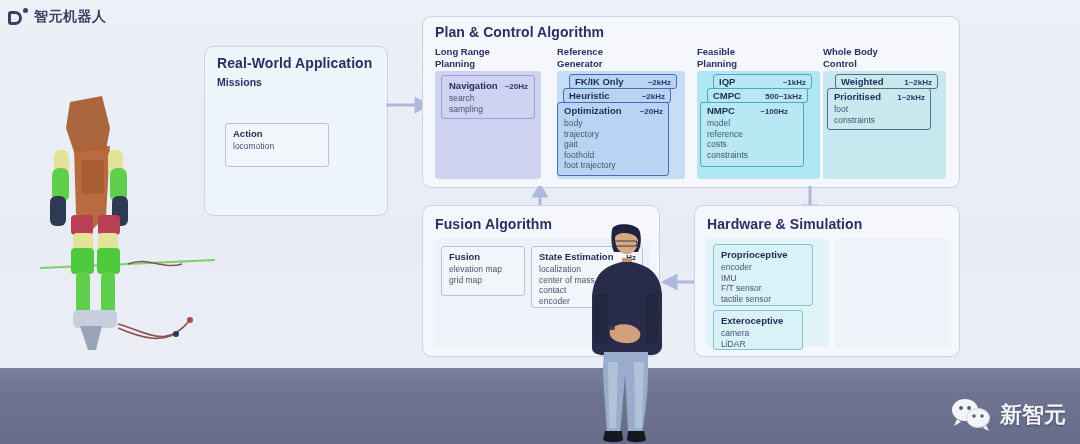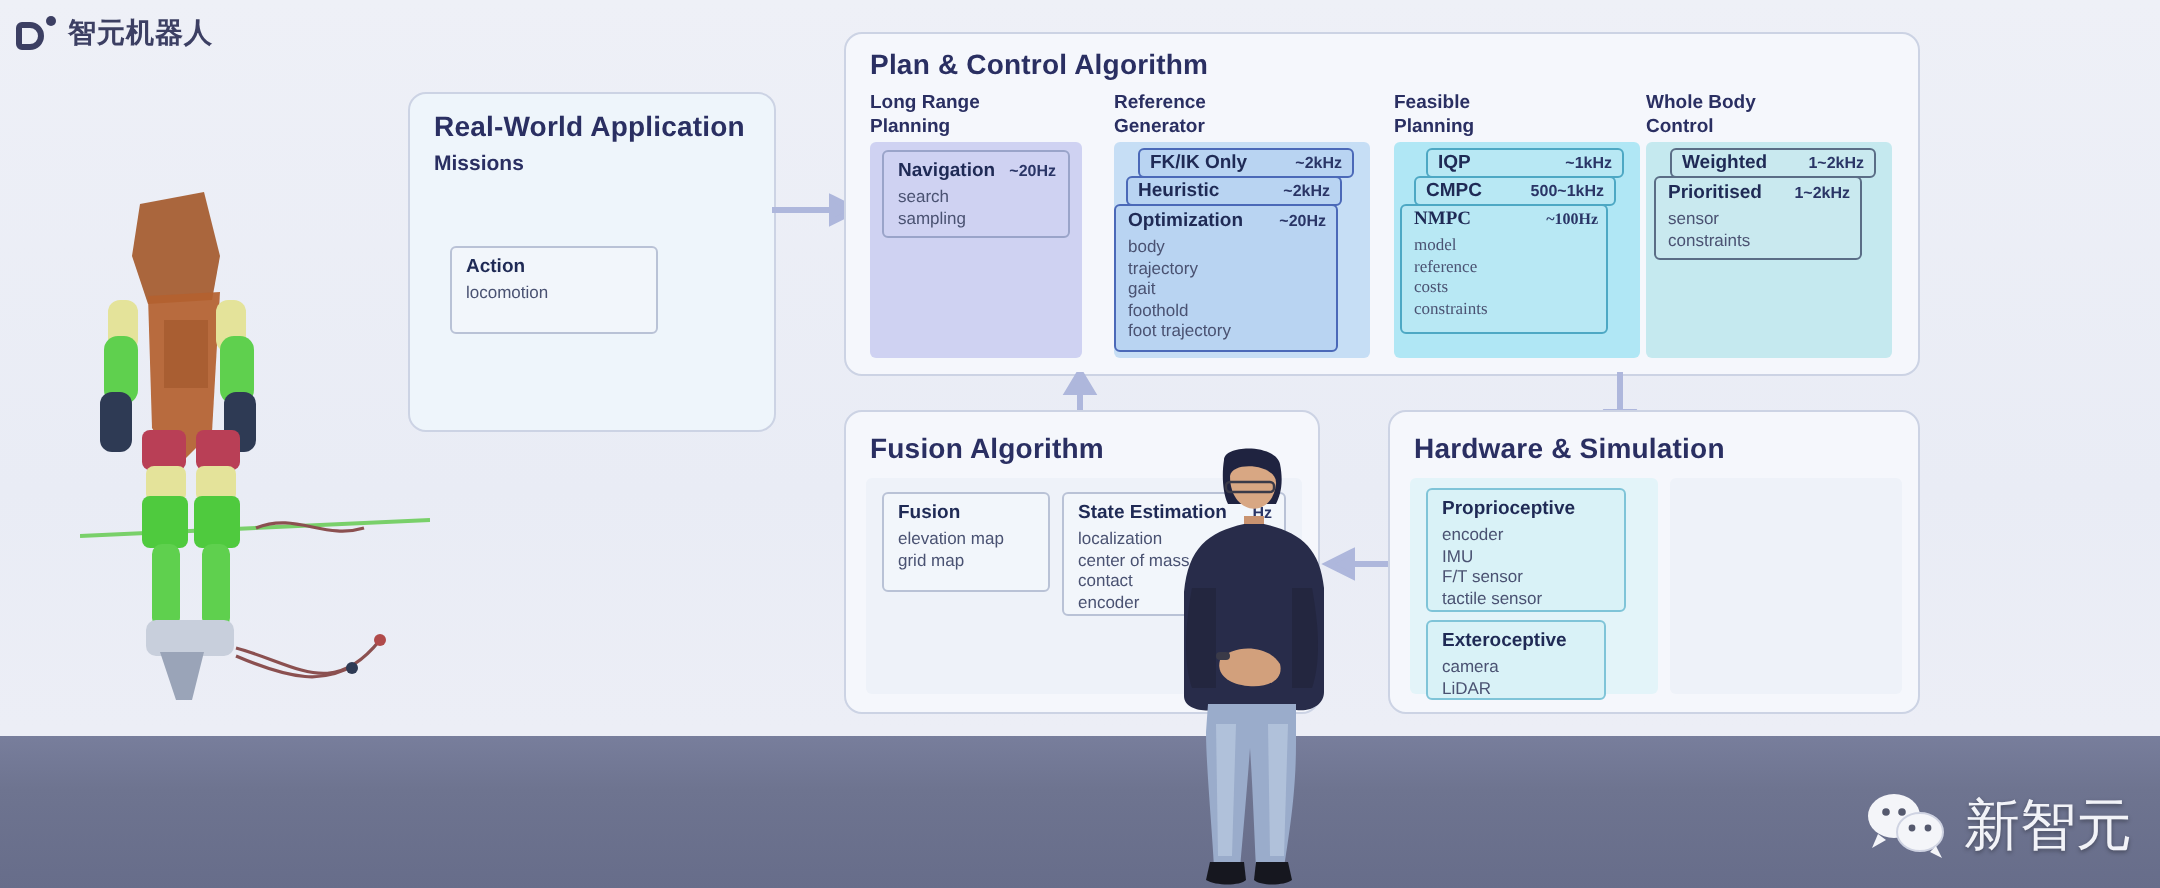--- a/index.html
+++ b/index.html
@@ -77,21 +77,21 @@
   
   .arrow { position: absolute; }
   
   #presenter { position: absolute; left: 578px; top: 222px; width: 96px; height: 222px; }
   
   #wm {
     position: absolute; right: 14px; bottom: 12px;
     display: flex; align-items: center; gap: 8px;
   }
   #wm .wmtext {
-    font-size: 28px; color: #f2f3f8; font-weight: 400;
+    font-size: 22px; color: #f2f3f8; font-weight: 700;
     text-shadow: 0 1px 2px rgba(0,0,0,.35);
   }
 </style>
 </head>
 <body>
 
 <div id="stage">
 
   <div id="floor"></div>
 
@@ -196,21 +196,21 @@
         <span class="nm">IQP</span>
         <span class="fq">~1kHz</span>
       </div>
     </div>
     <div class="card feas" style="left:284px; top:71px; width:101px; height:15px; padding:1px 5px;">
       <div class="hdr">
         <span class="nm">CMPC</span>
         <span class="fq">500~1kHz</span>
       </div>
     </div>
-    <div class="card feas" style="left:277px; top:85px; width:104px; height:65px; padding:2px 4px 3px 6px;font-family:Liberation Serif, serif;">
+    <div class="card feas" style="left:277px; top:85px; width:104px; height:65px; padding:2px 15px 3px 6px;">
       <div class="hdr">
         <span class="nm">NMPC</span>
         <span class="fq">~100Hz</span>
       </div>
       <div class="body">model
 reference
 costs
 constraints</div>
     </div>
 
@@ -221,21 +221,21 @@
       <div class="hdr">
         <span class="nm">Weighted</span>
         <span class="fq">1~2kHz</span>
       </div>
     </div>
     <div class="card wbc" style="left:404px; top:71px; width:104px; height:42px; padding:2px 5px 3px 6px;">
       <div class="hdr">
         <span class="nm">Prioritised</span>
         <span class="fq">1~2kHz</span>
       </div>
-      <div class="body">sensor
+      <div class="body">foot
 constraints</div>
     </div>
   </div>
 
   <svg class="arrow" style="left:530px; top:186px; width:20px; height:30px;" viewBox="0 0 20 30">
     <path d="M10 30 L10 8 M4 10 L10 0 L16 10 Z" stroke="#aeb7dc" stroke-width="3" fill="#aeb7dc"></path>
   </svg>
 
   <svg class="arrow" style="left:800px; top:186px; width:20px; height:30px;" viewBox="0 0 20 30">
     <path d="M10 0 L10 22 M4 20 L10 30 L16 20 Z" stroke="#aeb7dc" stroke-width="3" fill="#aeb7dc"></path>

